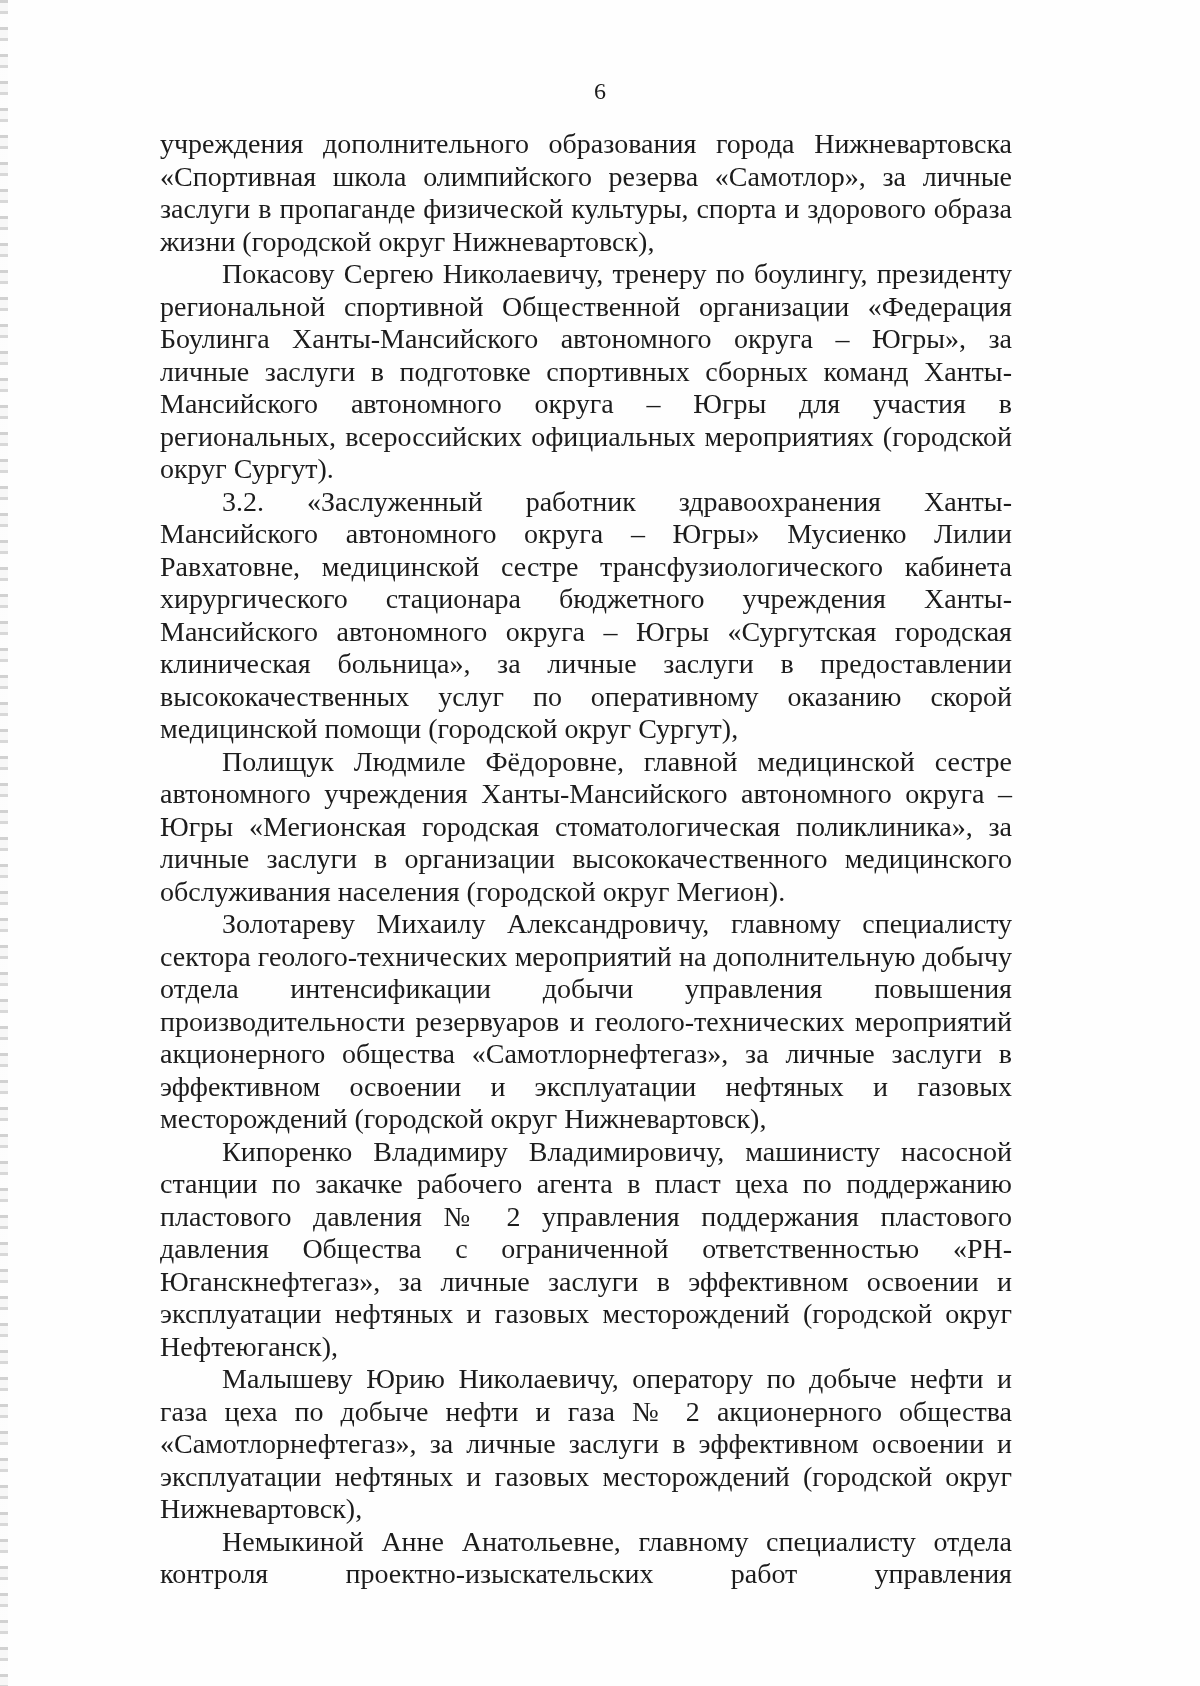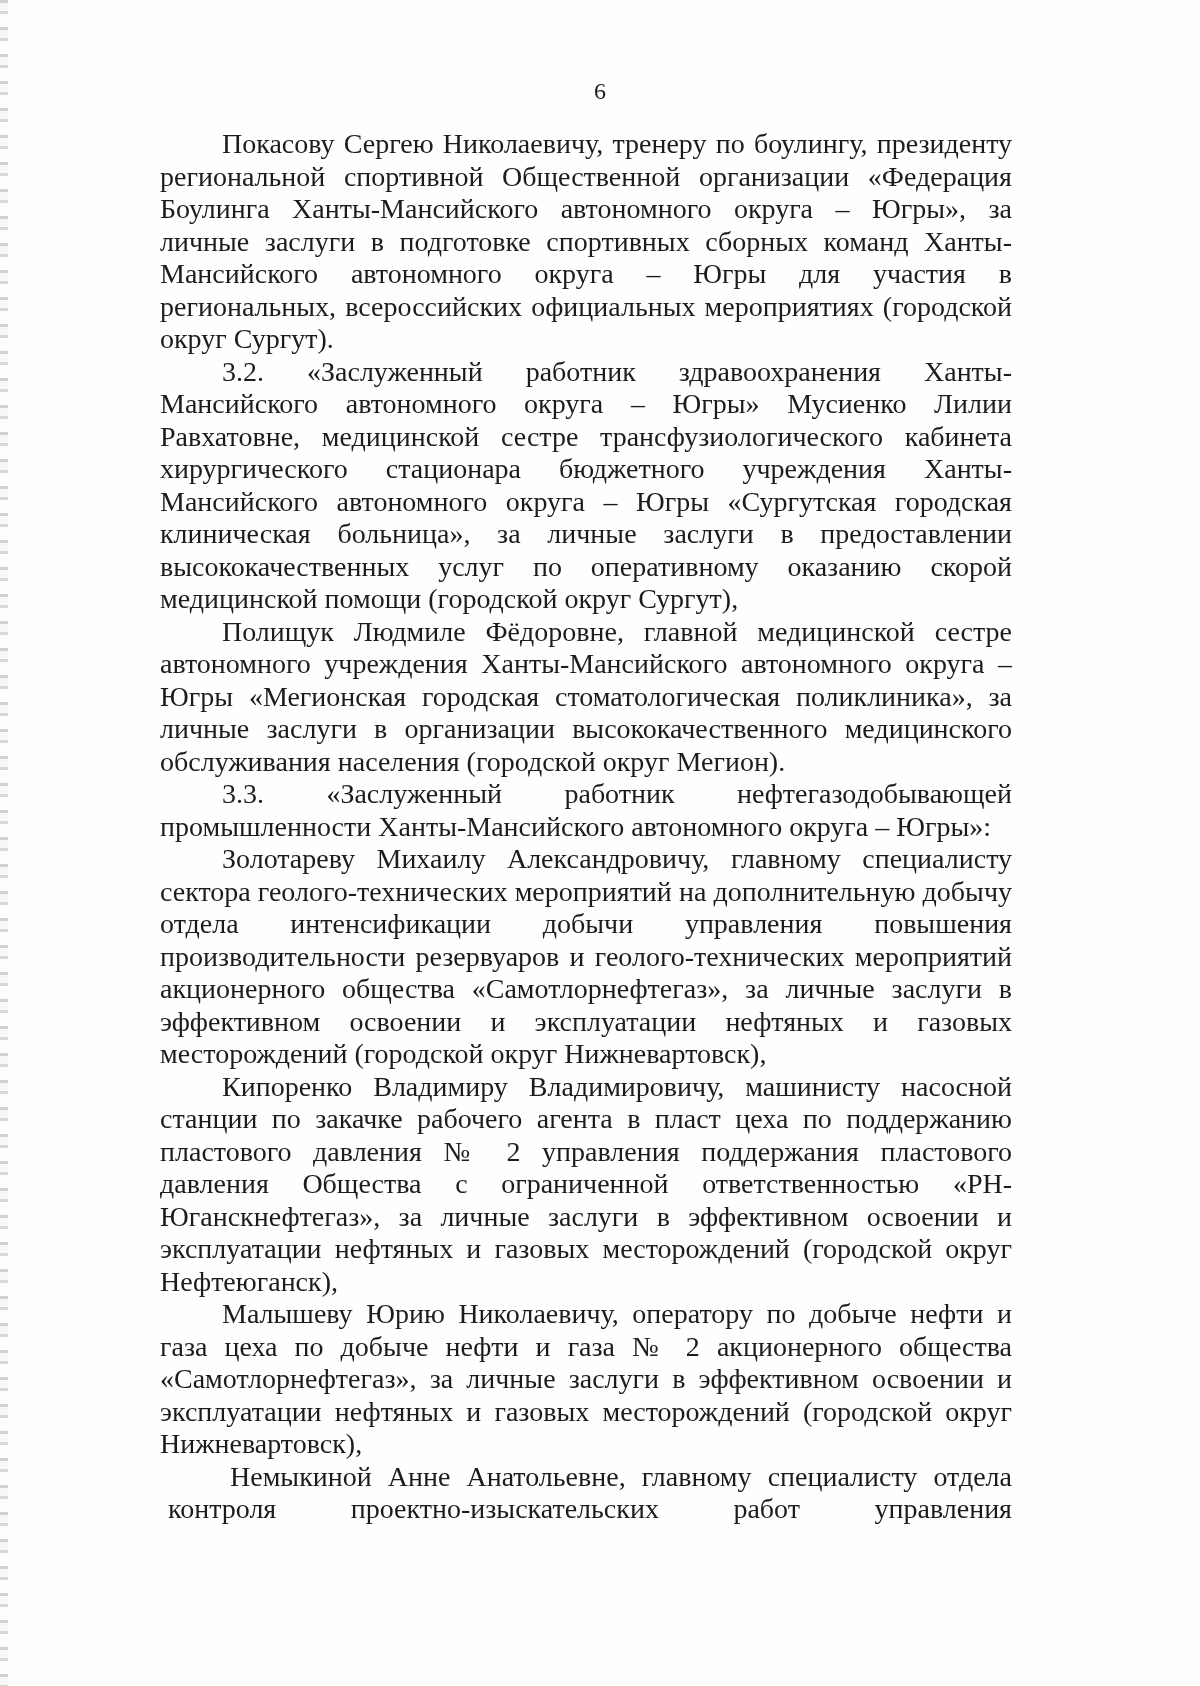--- a/index.html
+++ b/index.html
@@ -50,36 +50,35 @@
   }
   .content p {
     margin: 0;
     padding: 0;
   }
   .content p.indent {
     text-indent: 62px;
   }
   .content p.justify-last {
     text-align-last: justify;
-    margin-left: 8px;
   }
 </style>
 </head>
 <body>
 
 <div class="page">
 
   <div class="scan-edge"></div>
 
   <div class="page-number">6</div>
 
   <div class="content">
+    <p>учреждения дополнительного образования города Нижневартовска «Спортивная школа олимпийского резерва «Самотлор», за личные заслуги в пропаганде физической культуры, спорта и здорового образа жизни (городской округ Нижневартовск),</p>
     <p class="indent">Покасову Сергею Николаевичу, тренеру по боулингу, президенту региональной спортивной Общественной организации «Федерация Боулинга Ханты-Мансийского автономного округа – Югры», за личные заслуги в подготовке спортивных сборных команд Ханты-Мансийского автономного округа – Югры для участия в региональных, всероссийских официальных мероприятиях (городской округ Сургут).</p>
     <p class="indent">3.2. «Заслуженный работник здравоохранения Ханты-Мансийского автономного округа – Югры» Мусиенко Лилии Равхатовне, медицинской сестре трансфузиологического кабинета хирургического стационара бюджетного учреждения Ханты-Мансийского автономного округа – Югры «Сургутская городская клиническая больница», за личные заслуги в предоставлении высококачественных услуг по оперативному оказанию скорой медицинской помощи (городской округ Сургут),</p>
     <p class="indent">Полищук Людмиле Фёдоровне, главной медицинской сестре автономного учреждения Ханты-Мансийского автономного округа – Югры «Мегионская городская стоматологическая поликлиника», за личные заслуги в организации высококачественного медицинского обслуживания населения (городской округ Мегион).</p>
-    <p class="indent">3.3. «Заслуженный работник нефтегазодобывающей промышленности Ханты-Мансийского автономного округа – Югры»:</p>
     <p class="indent">Золотареву Михаилу Александровичу, главному специалисту сектора геолого-технических мероприятий на дополнительную добычу отдела интенсификации добычи управления повышения производительности резервуаров и геолого-технических мероприятий акционерного общества «Самотлорнефтегаз», за личные заслуги в эффективном освоении и эксплуатации нефтяных и газовых месторождений (городской округ Нижневартовск),</p>
     <p class="indent">Кипоренко Владимиру Владимировичу, машинисту насосной станции по закачке рабочего агента в пласт цеха по поддержанию пластового давления № 2 управления поддержания пластового давления Общества с ограниченной ответственностью «РН-Юганскнефтегаз», за личные заслуги в эффективном освоении и эксплуатации нефтяных и газовых месторождений (городской округ Нефтеюганск),</p>
     <p class="indent">Малышеву Юрию Николаевичу, оператору по добыче нефти и газа цеха по добыче нефти и газа № 2 акционерного общества «Самотлорнефтегаз», за личные заслуги в эффективном освоении и эксплуатации нефтяных и газовых месторождений (городской округ Нижневартовск),</p>
     <p class="indent justify-last">Немыкиной Анне Анатольевне, главному специалисту отдела контроля проектно-изыскательских работ управления</p>
   </div>
 
 </div>
 
 </body></html>

